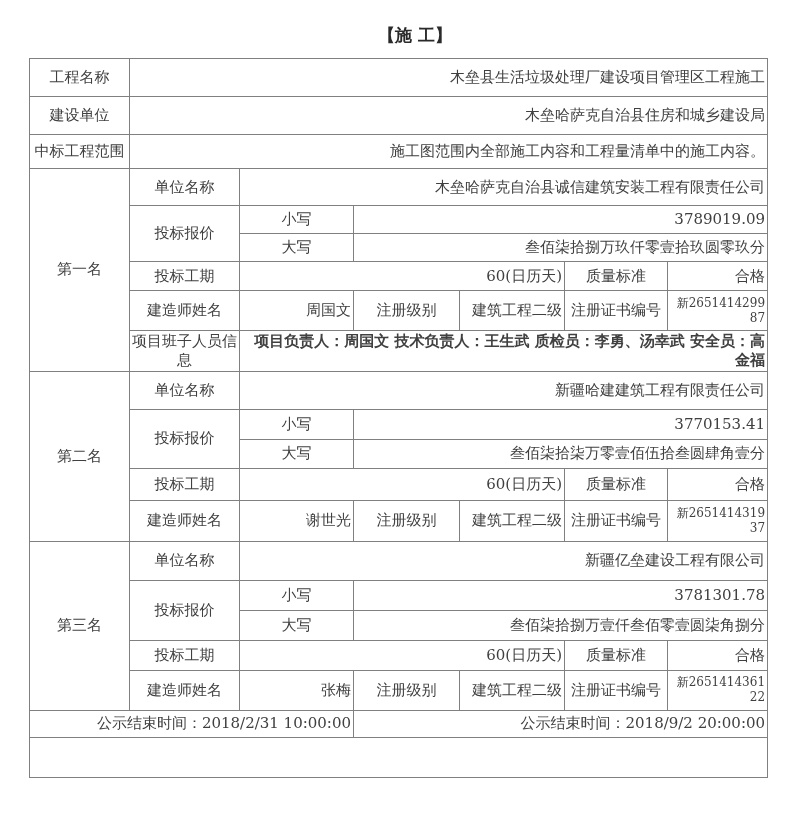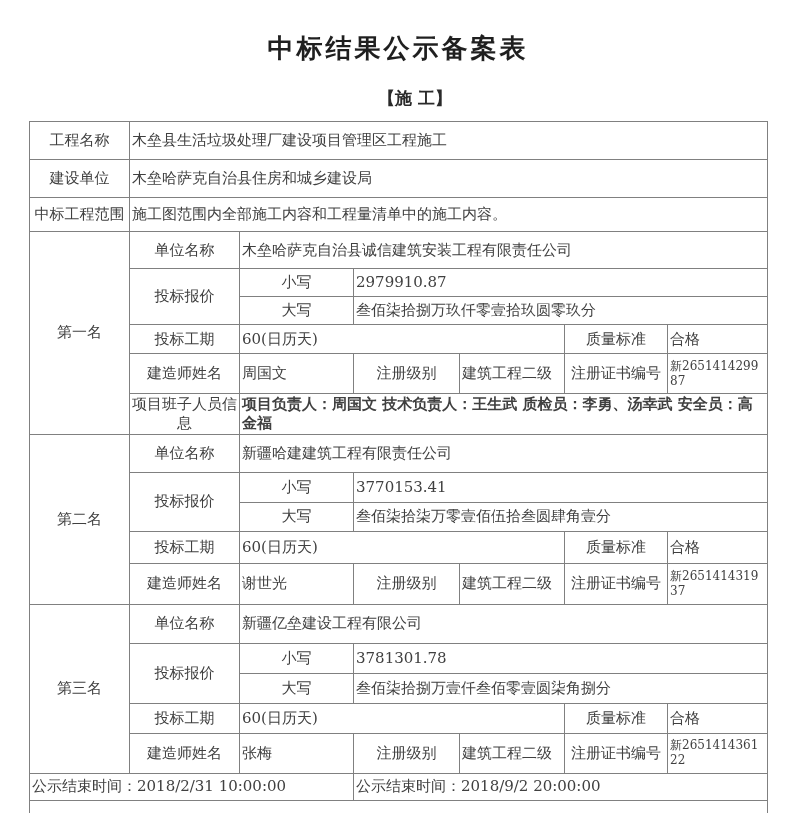--- a/index.html
+++ b/index.html
@@ -36,29 +36,28 @@
     color:#404040;
   }
   table.main td {
     border:1px solid #808080;
     padding:1px 2px;
     vertical-align:middle;
     line-height:1.25;
     overflow:hidden;
   }
   td.lbl { text-align:center;margin-left:28px; }
-  td.val { text-align:left; padding-left:3px; }
+  td.val { text-align:right; padding-left:3px; }
   td.cert { word-break:break-all; font-size:12px; line-height:1.15; padding:1px; }
   td.team { line-height:1.3;font-weight:bold; }
 </style>
 </head>
 <body>
 
 <div class="page">
-  <h1 class="title">中标结果公示备案表</h1>
   <div class="subtitle">【施 工】</div>
 
   <table class="main">
     <colgroup>
       <col style="width:100px">
         <col style="width:110px">
         <col style="width:114px">
       <col style="width:106px">
         <col style="width:105px">
         <col style="width:103px">
@@ -80,21 +79,21 @@
       </tr>
 
       <tr style="height:37px">
         <td class="lbl" rowspan="6">第一名</td>
         <td class="lbl">单位名称</td>
         <td class="val" colspan="5">木垒哈萨克自治县诚信建筑安装工程有限责任公司</td>
       </tr>
       <tr style="height:28px">
         <td class="lbl" rowspan="2">投标报价</td>
         <td class="lbl">小写</td>
-        <td class="val" colspan="4">2979910.87</td>
+        <td class="val" colspan="4">3789019.09</td>
       </tr>
       <tr style="height:28px">
         <td class="lbl">大写</td>
         <td class="val" colspan="4">叁佰柒拾捌万玖仟零壹拾玖圆零玖分</td>
       </tr>
       <tr style="height:29px">
         <td class="lbl">投标工期</td>
         <td class="val" colspan="3">60(日历天)</td>
         <td class="lbl">质量标准</td>
         <td class="val">合格</td>

